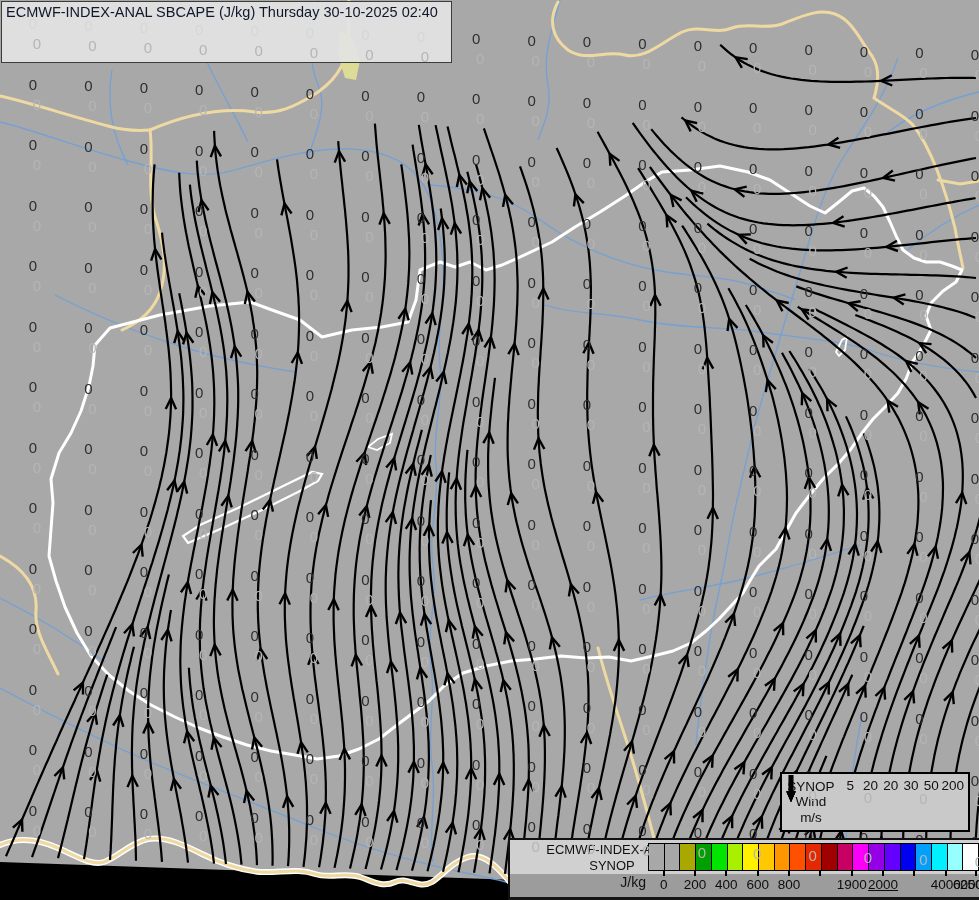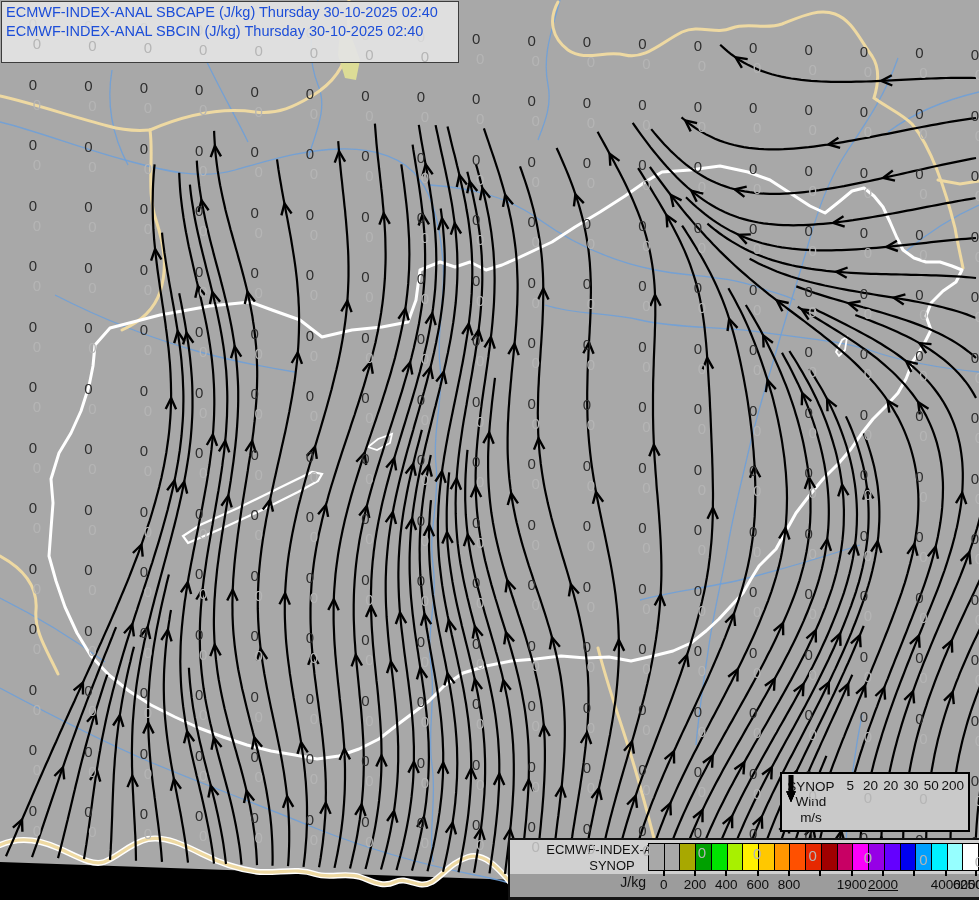--- a/index.html
+++ b/index.html
@@ -11,22 +11,22 @@
   }
   #stage svg{position:absolute;left:0;top:0;}
   #map-svg{z-index:1;}
   #overlay-zeros{z-index:6;pointer-events:none;}
 
   
   .title-box{
     position:absolute;left:1px;top:1px;width:441px;height:59px;z-index:4;
     background:rgba(227,227,227,0.93);
     border:1px solid #3c3c3c;
-    padding:1px 11px 0 4px;
-    font-size:14.5px;line-height:19.4px;color:#1d4ed8;
+    padding:1px 4px 0 4px;
+    font-size:14.5px;line-height:19.4px;color:#0f172a;
     white-space:nowrap;overflow:hidden;
   }
 
   
   .synop-box{
     position:absolute;left:780px;top:772px;width:186px;height:56px;z-index:4;
     background:#c9c9c9;border:2px solid #000;
     display:flex;align-items:stretch;
   }
   .synop-label{
@@ -634,21 +634,20 @@
         <text x="753.2" y="839.4" text-anchor="middle" font-size="15" font-family="&quot;Liberation Sans&quot;, sans-serif" fill="#2e2e2e">0</text>
         <text x="808.6" y="841.2" text-anchor="middle" font-size="15" font-family="&quot;Liberation Sans&quot;, sans-serif" fill="#2e2e2e">0</text>
         <text x="864.0" y="843.0" text-anchor="middle" font-size="15" font-family="&quot;Liberation Sans&quot;, sans-serif" fill="#2e2e2e">0</text>
         <text x="919.4" y="844.8" text-anchor="middle" font-size="15" font-family="&quot;Liberation Sans&quot;, sans-serif" fill="#2e2e2e">0</text>
         <text x="974.8" y="846.7" text-anchor="middle" font-size="15" font-family="&quot;Liberation Sans&quot;, sans-serif" fill="#2e2e2e">0</text>
       </g>
     </svg>
 
   <div class="title-box">
     <div>ECMWF-INDEX-ANAL SBCAPE (J/kg) Thursday 30-10-2025 02:40</div>
-    <div>ECMWF-INDEX-ANAL SBCIN (J/kg) Thursday 30-10-2025 02:40</div>
   </div>
 
   <div class="synop-box">
     <div class="synop-label">
       <div>SYNOP</div>
       <div>Wind</div>
       <div>m/s</div>
     </div>
     <div class="synop-arrows" id="synop-arrows">
         <div class="synop-col">

